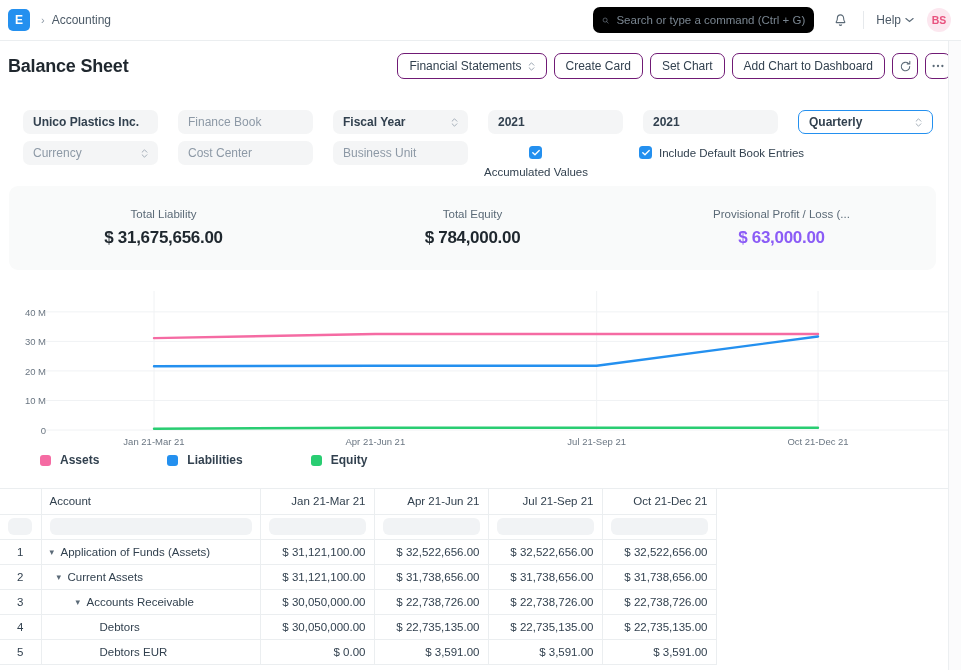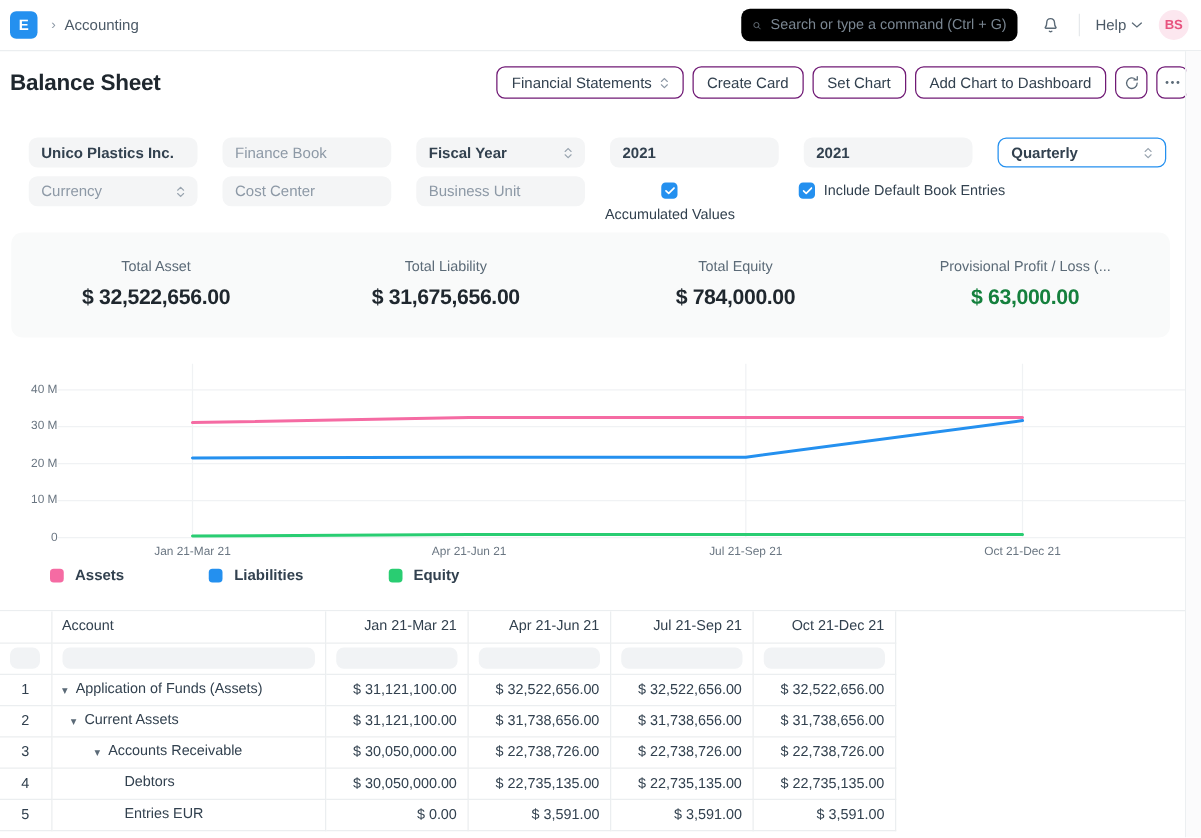--- a/index.html
+++ b/index.html
@@ -67,21 +67,21 @@
     display:flex; align-items:center; justify-content:center; }
 
   
   .summary {
     position:absolute; top:186px; left:9px; width:927px; height:84px;
     background:#f9fafa; border-radius:9px; display:flex; align-items:center;
   }
   .sum-cell { flex:1; text-align:center; }
   .sum-lbl { font-size:11.5px; color:#5b6a77; margin-bottom:8px; }
   .sum-val { font-size:17px; font-weight:700; color:#1f272e; letter-spacing:-0.3px; }
-  .sum-val.pos { color:#15803d; }
+  .sum-val.pos { color:#8b5cf6; }
 
   
   .chart { position:absolute; top:288px; left:0; width:948px; height:190px; }
   .ylabels { position:absolute; left:0; top:0; width:46px; height:150px; }
   .ylabel { position:absolute; right:0; font-size:9.5px; color:#6a7682; transform:translateY(-50%); }
   .plot { position:absolute; left:46px; top:0; right:0; height:145px; }
   .xlabel { position:absolute; top:148px; font-size:9.5px; color:#6a7682; transform:translateX(-50%); white-space:nowrap; }
   .legend { position:absolute; top:165px; left:40px; display:flex; gap:68px; }
   .leg { display:flex; align-items:center; gap:9px; }
   .leg-dot { width:11px; height:11px; border-radius:3px; }
@@ -249,24 +249,20 @@
       <span class="chk">
         <svg width="8" height="7" viewBox="0 0 10 8">
             <path d="M1 4.2L3.7 6.7 9 1.4" fill="none" stroke="#fff" stroke-width="1.7" stroke-linecap="round" stroke-linejoin="round"></path>
           </svg>
       </span>
       <span>Include Default Book Entries</span>
     </div>
   </div>
 
   <div class="summary">
-    <div class="sum-cell">
-      <div class="sum-lbl">Total Asset</div>
-      <div class="sum-val">$ 32,522,656.00</div>
-    </div>
     <div class="sum-cell">
       <div class="sum-lbl">Total Liability</div>
       <div class="sum-val">$ 31,675,656.00</div>
     </div>
     <div class="sum-cell">
       <div class="sum-lbl">Total Equity</div>
       <div class="sum-val">$ 784,000.00</div>
     </div>
     <div class="sum-cell">
       <div class="sum-lbl">Provisional Profit / Loss (...</div>
@@ -381,21 +377,21 @@
           <tr>
             <td class="c-idx">4</td>
             <td class="c-acct" style="padding-left:47px"><span class="chev"></span><span class="acct-txt">Debtors</span></td>
             <td class="c-num">$ 30,050,000.00</td>
             <td class="c-num">$ 22,735,135.00</td>
             <td class="c-num">$ 22,735,135.00</td>
             <td class="c-num">$ 22,735,135.00</td>
           </tr>
           <tr>
             <td class="c-idx">5</td>
-            <td class="c-acct" style="padding-left:47px"><span class="chev"></span><span class="acct-txt">Entries EUR</span></td>
+            <td class="c-acct" style="padding-left:47px"><span class="chev"></span><span class="acct-txt">Debtors EUR</span></td>
             <td class="c-num">$ 0.00</td>
             <td class="c-num">$ 3,591.00</td>
             <td class="c-num">$ 3,591.00</td>
             <td class="c-num">$ 3,591.00</td>
           </tr>
         </tbody>
     </table>
   </div>
 
   <div class="right-edge"></div>

